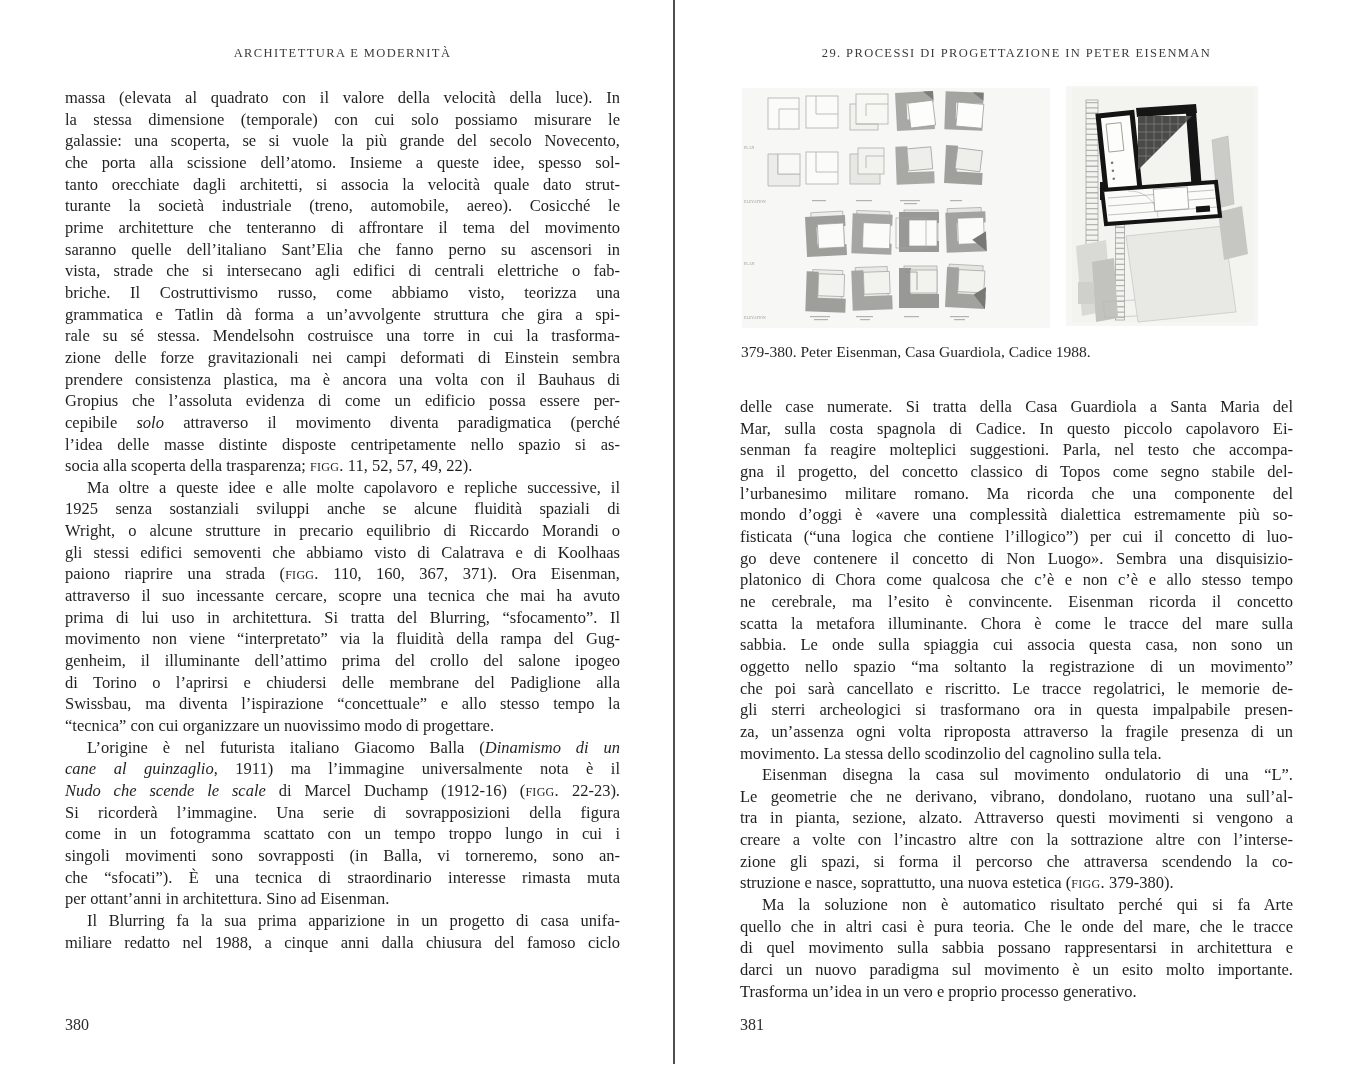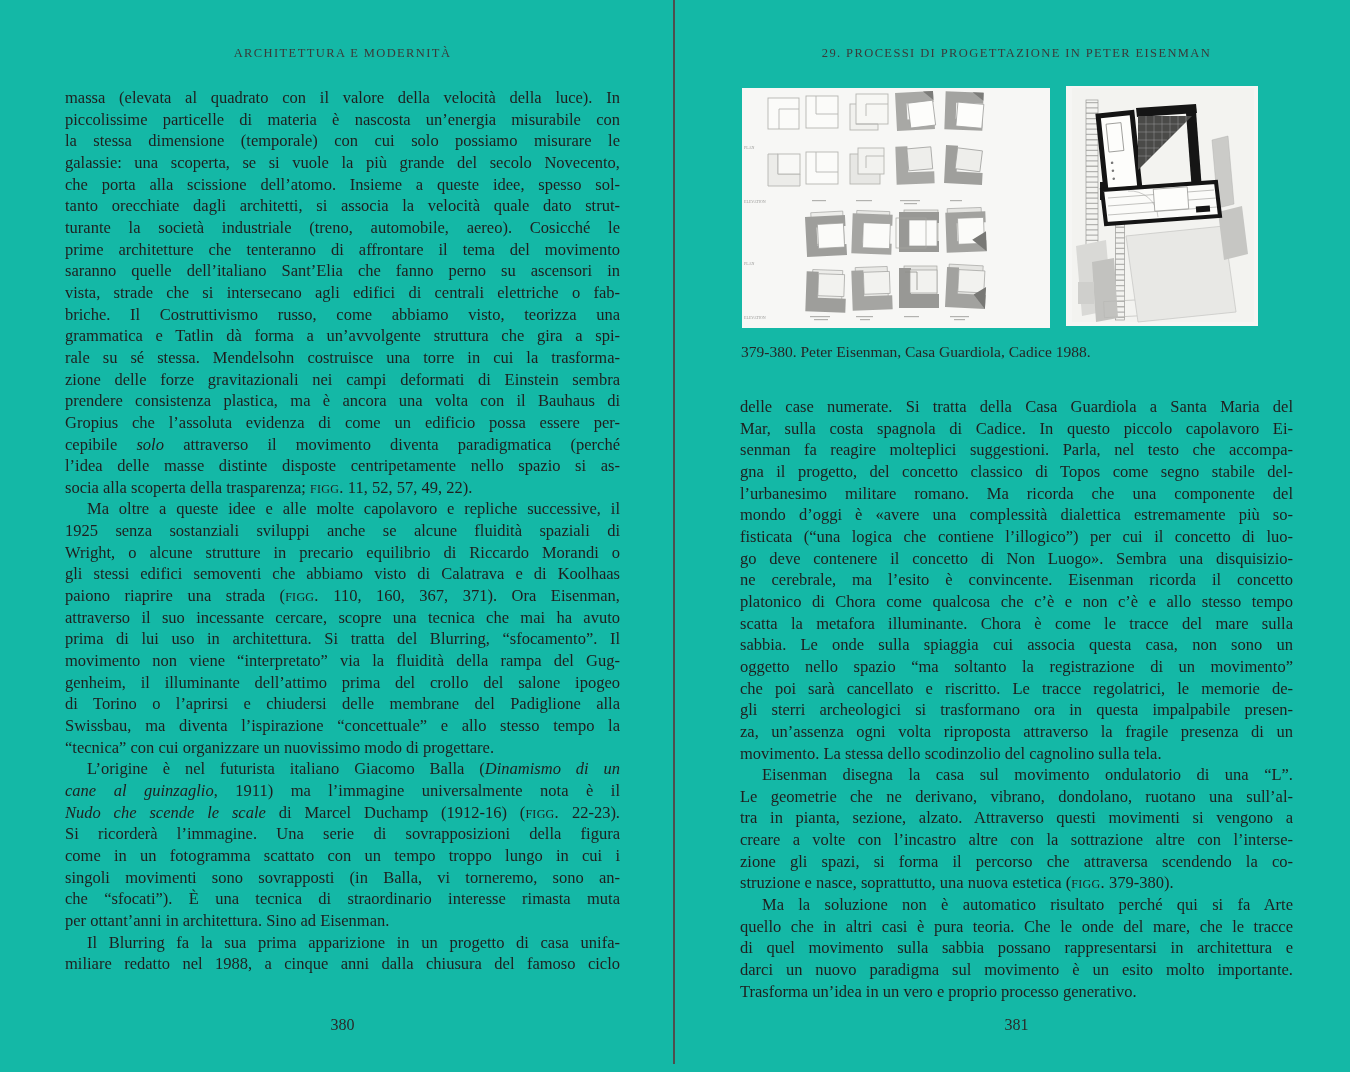--- a/index.html
+++ b/index.html
@@ -1,50 +1,49 @@
 <!DOCTYPE html>
 <html><head>
 <meta charset="utf-8">
 <style>
   html,body{margin:0;padding:0;background:#e8e8e8}
-  .spread{position:relative;width:1350px;height:1072px;background:#14b8a6;
+  .spread{position:relative;width:1350px;height:1072px;background:#ffffff;
           font-family:"Liberation Serif","DejaVu Serif",serif;color:#1f1f1f;overflow:hidden}
   .gutter{position:absolute;left:673px;top:0;width:2px;height:1064px;background:#4e4e4e}
   .runhead{position:absolute;top:46px;font-size:12.5px;letter-spacing:1.4px;
            color:#3a3a3a;text-align:center;white-space:nowrap}
   .runhead.lft{left:65px;width:555px}
   .runhead.rgt{left:740px;width:553px}
   .textcol{position:absolute;font-size:16.5px}
   .textcol.lft{left:65px;top:87px;width:555px}
   .textcol.rgt{left:740px;top:396px;width:553px}
   .tl{height:21.66px;line-height:21.66px;text-align:justify;text-align-last:justify;
       overflow:hidden;white-space:nowrap}
   .tl.end{text-align:center;text-align-last:left}
   .tl.ind{text-indent:22px}
   .sc{font-variant:small-caps;letter-spacing:.3px}
-  .folio{position:absolute;top:1016px;font-size:16px;text-align:center;color:#2a2a2a}
+  .folio{position:absolute;top:1016px;font-size:16px;color:#2a2a2a}
   .folio.lft{left:65px;width:555px}
   .folio.rgt{left:740px;width:553px}
   .caption{position:absolute;left:741px;top:343px;width:553px;font-size:15.5px;color:#262626}
   .fig{position:absolute}
   .fig.diagrams{left:742px;top:88px}
   .fig.plan{left:1066px;top:86px}
 </style>
 </head>
 <body>
 
 <div class="spread">
 
   <div class="gutter"></div>
 
   <div class="runhead lft">ARCHITETTURA E MODERNITÀ</div>
 
   <div class="textcol lft">
       <div class="tl">massa (elevata al quadrato con il valore della velocità della luce). In</div>
-      <div class="tl">piccolissime particelle di materia è nascosta un’energia misurabile con</div>
       <div class="tl">la stessa dimensione (temporale) con cui solo possiamo misurare le</div>
       <div class="tl">galassie: una scoperta, se si vuole la più grande del secolo Novecento,</div>
       <div class="tl">che porta alla scissione dell’atomo. Insieme a queste idee, spesso sol-</div>
       <div class="tl">tanto orecchiate dagli architetti, si associa la velocità quale dato strut-</div>
       <div class="tl">turante la società industriale (treno, automobile, aereo). Cosicché le</div>
       <div class="tl">prime architetture che tenteranno di affrontare il tema del movimento</div>
       <div class="tl">saranno quelle dell’italiano Sant’Elia che fanno perno su ascensori in</div>
       <div class="tl">vista, strade che si intersecano agli edifici di centrali elettriche o fab-</div>
       <div class="tl">briche. Il Costruttivismo russo, come abbiamo visto, teorizza una</div>
       <div class="tl">grammatica e Tatlin dà forma a un’avvolgente struttura che gira a spi-</div>
@@ -258,22 +257,22 @@
 
   <div class="textcol rgt">
       <div class="tl">delle case numerate. Si tratta della Casa Guardiola a Santa Maria del</div>
       <div class="tl">Mar, sulla costa spagnola di Cadice. In questo piccolo capolavoro Ei-</div>
       <div class="tl">senman fa reagire molteplici suggestioni. Parla, nel testo che accompa-</div>
       <div class="tl">gna il progetto, del concetto classico di Topos come segno stabile del-</div>
       <div class="tl">l’urbanesimo militare romano. Ma ricorda che una componente del</div>
       <div class="tl">mondo d’oggi è «avere una complessità dialettica estremamente più so-</div>
       <div class="tl">fisticata (“una logica che contiene l’illogico”) per cui il concetto di luo-</div>
       <div class="tl">go deve contenere il concetto di Non Luogo». Sembra una disquisizio-</div>
+      <div class="tl">platonico di Chora come qualcosa che c’è e non c’è e allo stesso tempo</div>
       <div class="tl">ne cerebrale, ma l’esito è convincente. Eisenman ricorda il concetto</div>
-      <div class="tl">platonico di Chora come qualcosa che c’è e non c’è e allo stesso tempo</div>
       <div class="tl">scatta la metafora illuminante. Chora è come le tracce del mare sulla</div>
       <div class="tl">sabbia. Le onde sulla spiaggia cui associa questa casa, non sono un</div>
       <div class="tl">oggetto nello spazio “ma soltanto la registrazione di un movimento”</div>
       <div class="tl">che poi sarà cancellato e riscritto. Le tracce regolatrici, le memorie de-</div>
       <div class="tl">gli sterri archeologici si trasformano ora in questa impalpabile presen-</div>
       <div class="tl">za, un’assenza ogni volta riproposta attraverso la fragile presenza di un</div>
       <div class="tl end">movimento. La stessa dello scodinzolio del cagnolino sulla tela.</div>
       <div class="tl ind">Eisenman disegna la casa sul movimento ondulatorio di una “L”.</div>
       <div class="tl">Le geometrie che ne derivano, vibrano, dondolano, ruotano una sull’al-</div>
       <div class="tl">tra in pianta, sezione, alzato. Attraverso questi movimenti si vengono a</div>

